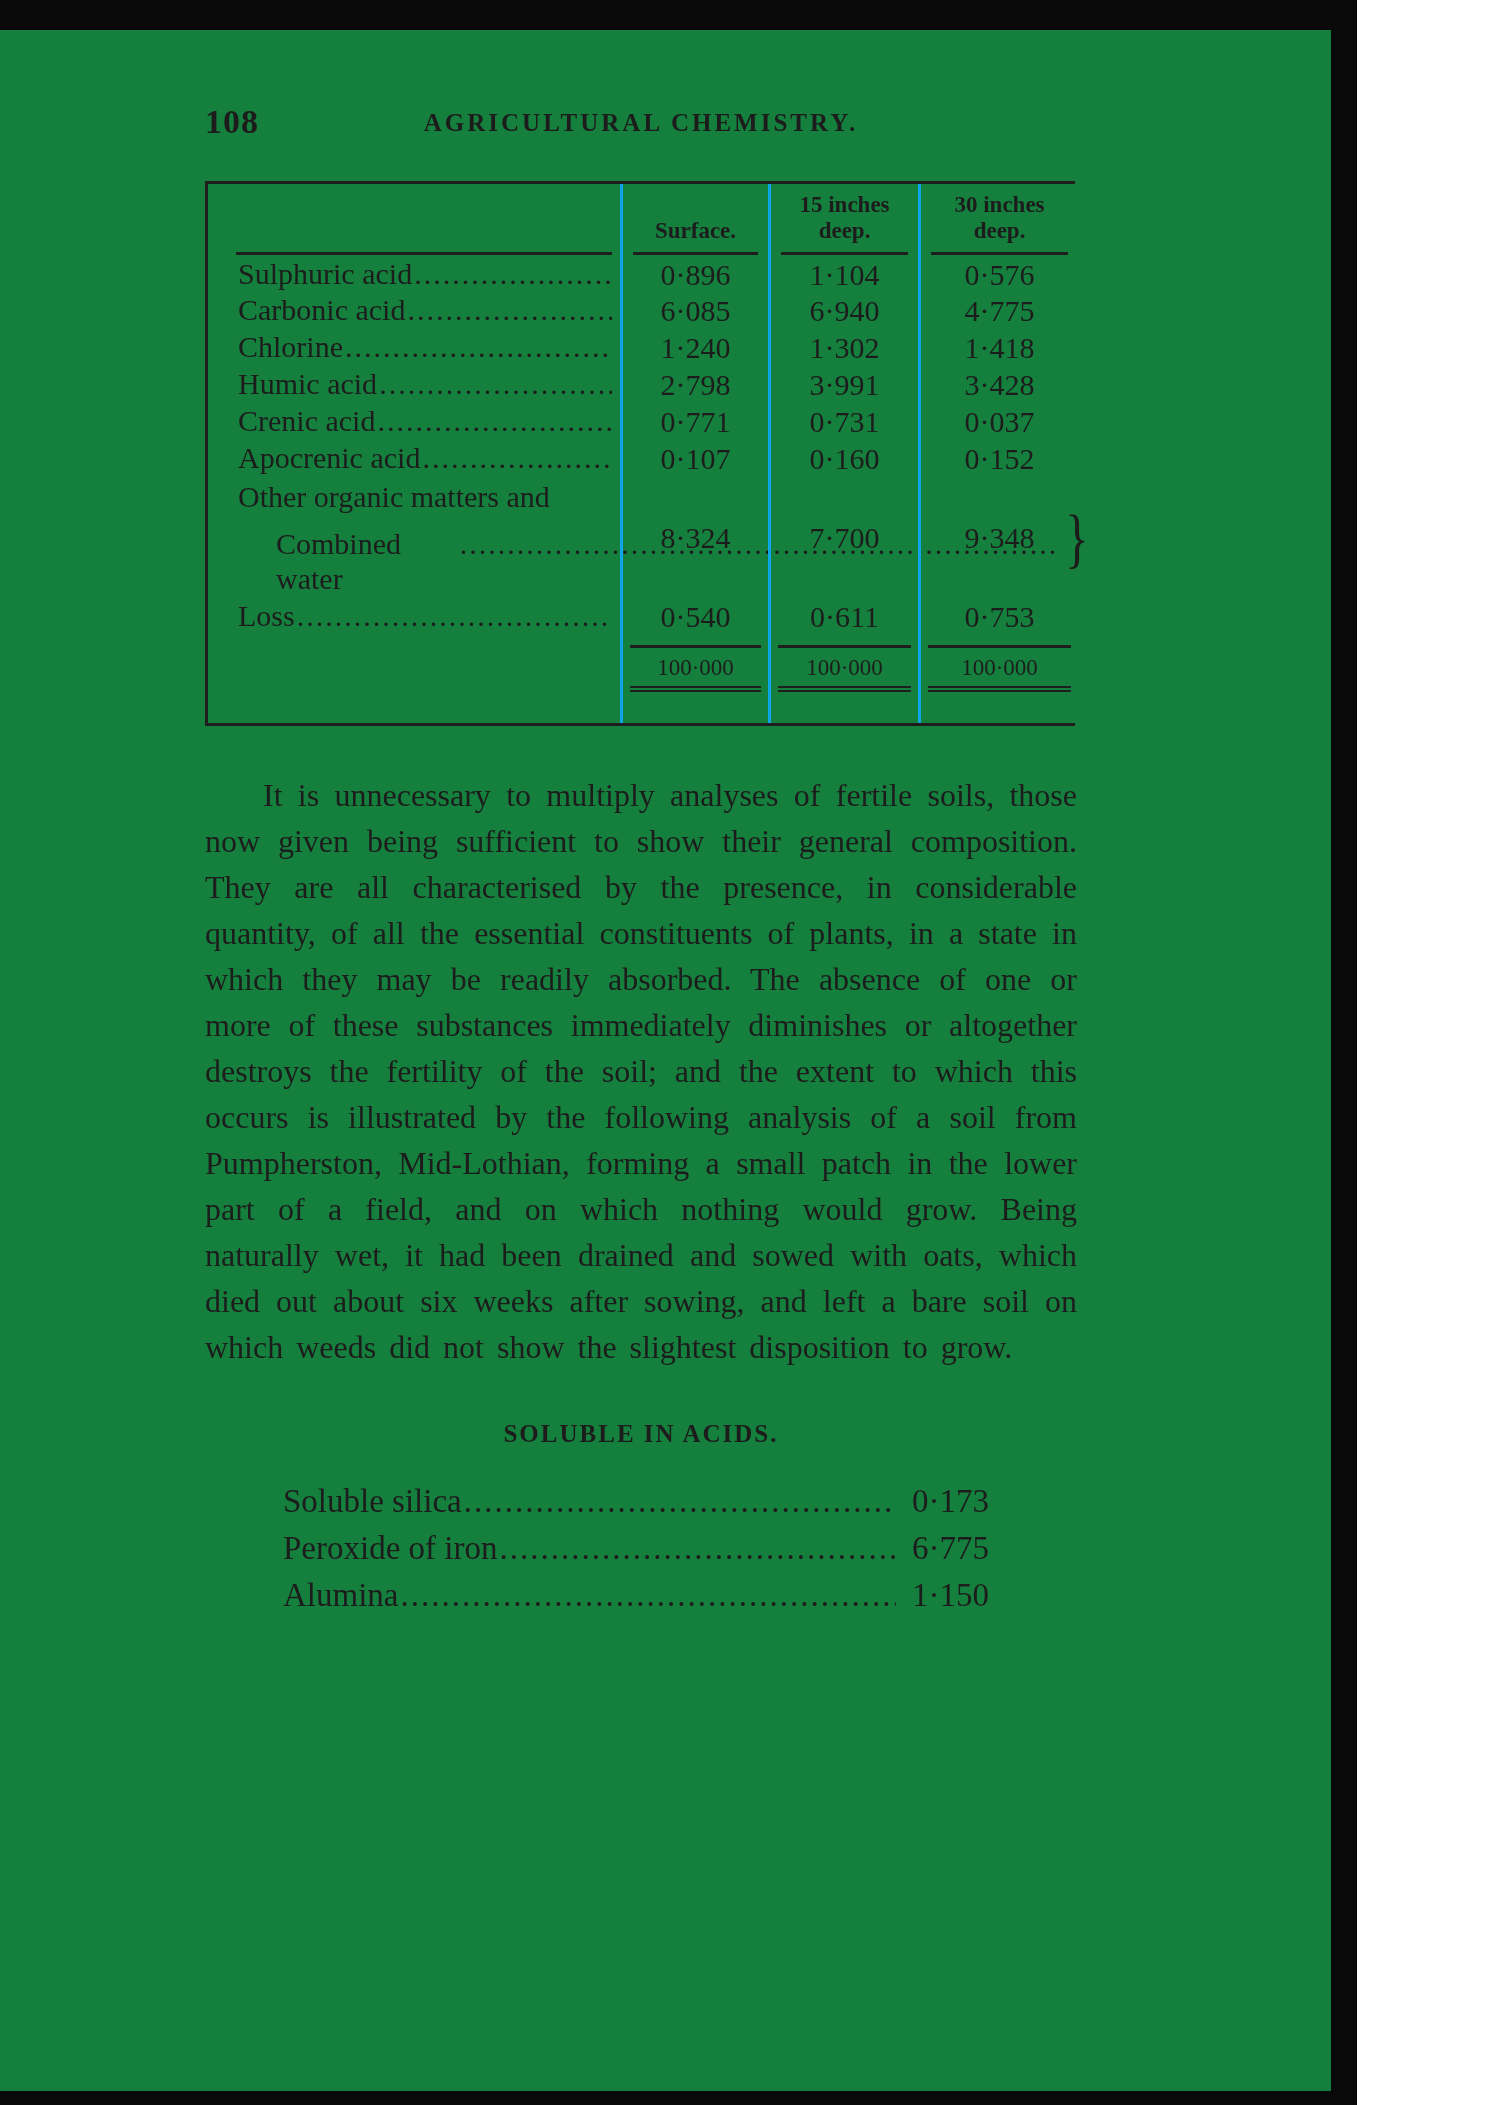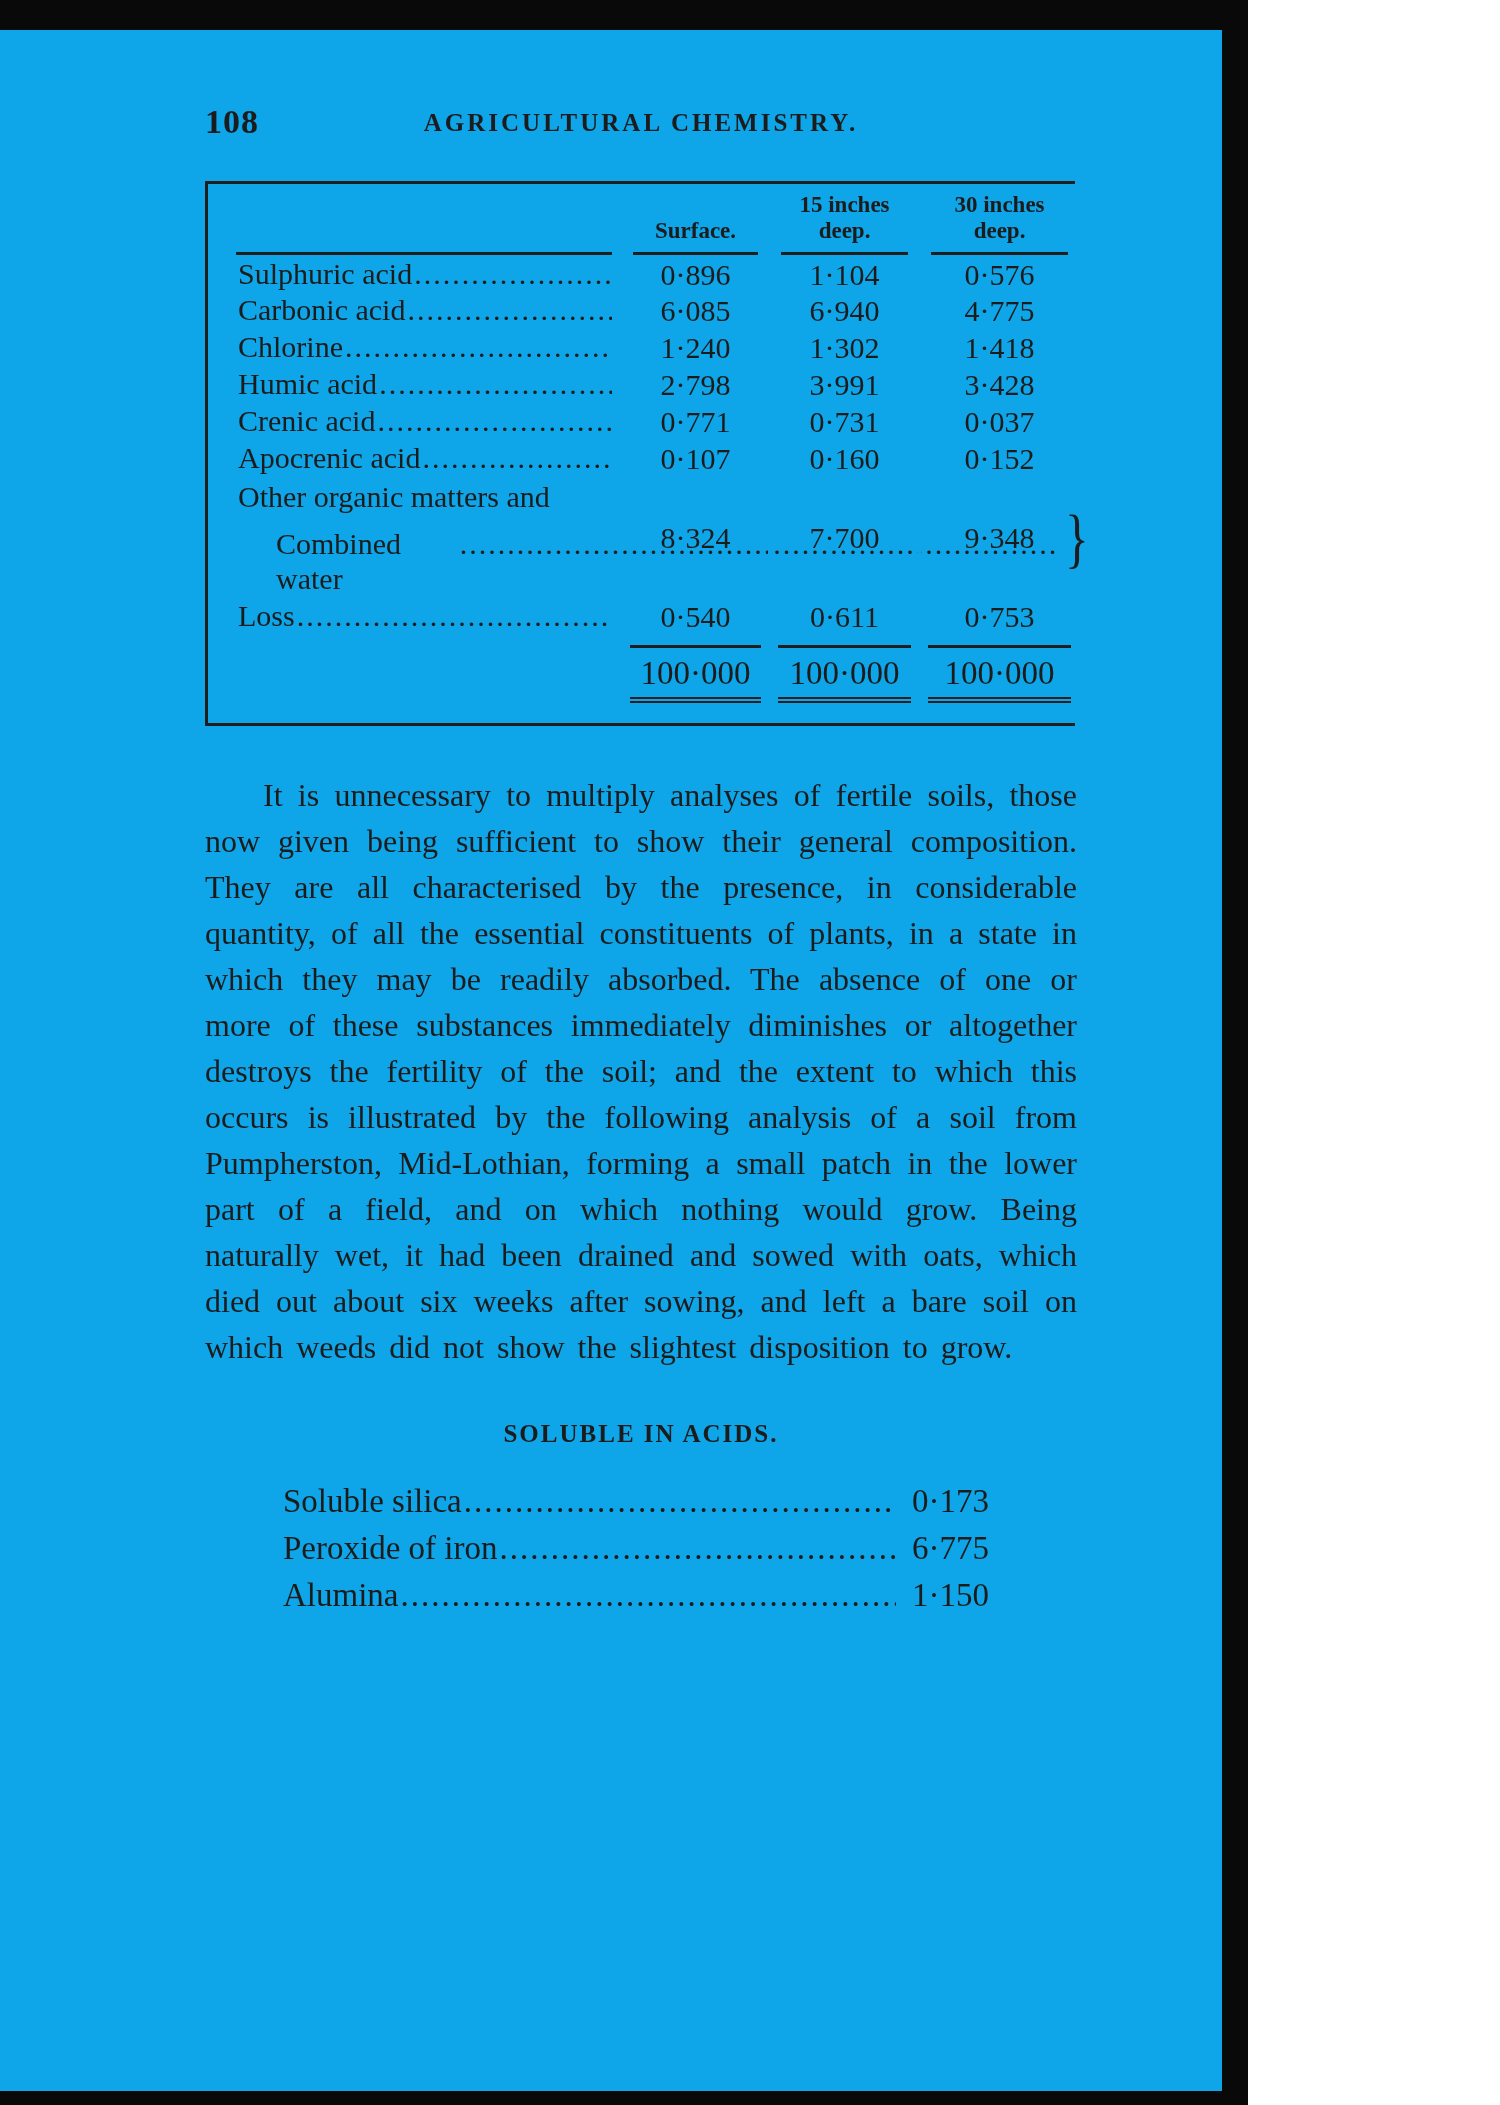--- a/index.html
+++ b/index.html
@@ -1,21 +1,21 @@
 <!DOCTYPE html>
 <html><head>
 <meta charset="utf-8">
 <style>
   * { box-sizing: border-box; }
   html, body { margin: 0; padding: 0; background: #ffffff; }
   .page {
     position: relative;
-    width: 1248px;
+    width: 1357px;
     height: 2105px;
-    background: #0ea5e9;
+    background: #15803d;
     font-family: "Liberation Serif", "DejaVu Serif", serif;
     color: #1c1c1c;
     overflow: hidden;
   }
   
   .bar-top    { position: absolute; top: 0; left: 0; right: 0; height: 30px; background: #090909; }
   .bar-right  { position: absolute; top: 0; right: 0; width: 26px; height: 100%; background: #090909; }
   .bar-bottom { position: absolute; left: 0; right: 0; bottom: 0; height: 14px; background: #090909; }
 
   .content { position: absolute; left: 205px; top: 0; width: 872px; }
@@ -49,21 +49,21 @@
   .first { padding-top: 2px; }
 
   .lc2 { display: flex; align-items: center; padding: 2px 2px 2px 30px; font-size: 30px; }
   .lc2 .lines { flex: 1; display: flex; flex-direction: column; line-height: 35px; gap: 12px; }
   .lc2 .l2 { display: flex; align-items: flex-start; padding-left: 38px; }
   .brace { font-size: 66px; font-weight: 400; line-height: 56px; transform: scaleX(0.75); margin-right: 2px; }
 
   .tc-label { min-height: 88px; }
   .tc { display: flex; flex-direction: column; align-items: stretch; padding: 0 7px 18px; }
   .tc .thr { border-top: 3px solid #1e1e1e; margin-top: 10px; }
-  .tc .tnum { text-align: center; font-size: 33px; padding: 7px 0 5px; }
+  .tc .tnum { text-align: center; font-size: 23px; padding: 7px 0 5px; }
   .tc .tdbl { height: 6px; border-top: 2px solid #1e1e1e; border-bottom: 2px solid #1e1e1e; }
 
   
   .para {
     margin-top: 46px;
     font-size: 32px;
     line-height: 46px;
     text-align: justify;
     text-indent: 58px;
     word-spacing: 5px;

